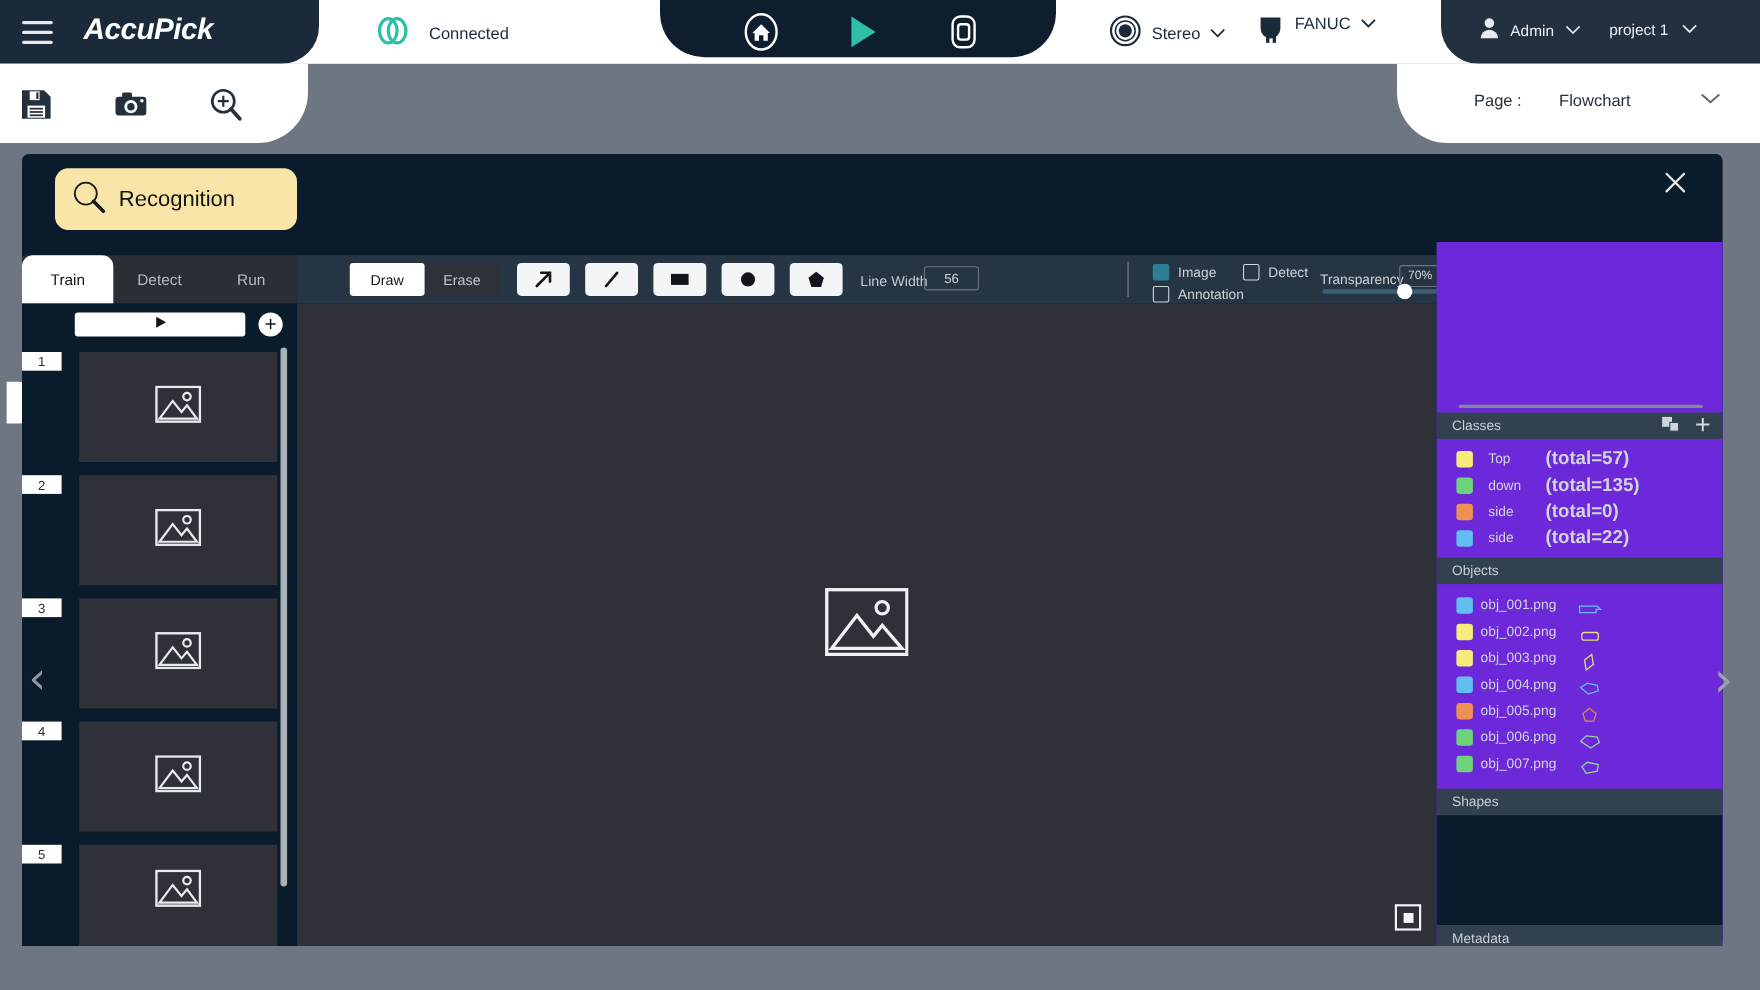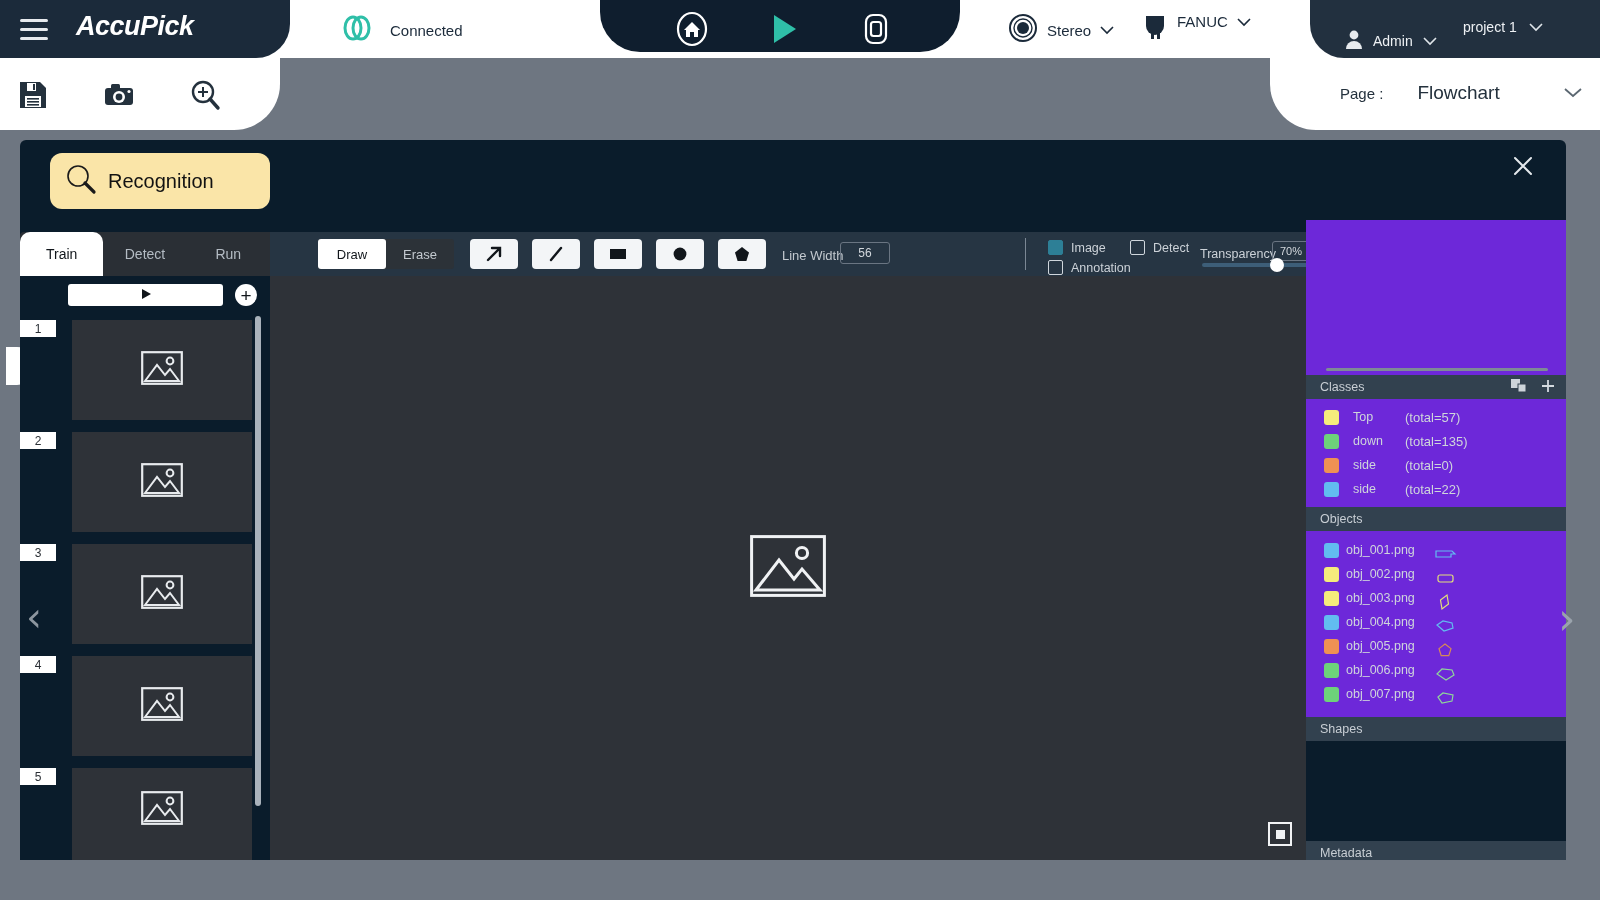--- a/index.html
+++ b/index.html
@@ -48,21 +48,21 @@
     display: flex; align-items: center; gap: 16px;
   }
   .conn-label { color: #1b2a3a; font-size: 15px; }
   .ico-btn { cursor: pointer; display:flex; align-items:center; justify-content:center; }
   .home-btn { position: absolute; left: 674px; top: 11px; width: 36px; height: 36px; }
   .play-btn { position: absolute; left: 768px; top: 12px; width: 32px; height: 34px; }
   .stop-btn { position: absolute; left: 858px; top: 11px; width: 36px; height: 36px; }
   .cam-grp  { position: absolute; left: 1008px; top: 13px; display: flex; align-items: center; gap: 9px; cursor:pointer;}
   .rob-grp  { position: absolute; left: 1142px; top: 13px; display: flex; gap: 9px; cursor:pointer;}
   .cam-grp .lbl, .rob-grp .lbl { color:#1b2a3a; font-size: 15px; }
-  .user-grp { position: absolute; left: 1345px; top: 29px; display:flex; align-items:center; gap: 10px; cursor:pointer;}
+  .user-grp { position: absolute; left: 1345px; top: 15px; display:flex; align-items:center; gap: 10px; cursor:pointer;}
   .proj-grp { position: absolute; left: 1463px; top: 18px; display:flex; align-items:center; gap: 12px; cursor:pointer;}
   .user-grp .lbl, .proj-grp .lbl { color: #eef1f4; font-size: 14px; }
 
   
   .toolbar2 {
     position: absolute; left: 0; top: 58px; width: 1600px; height: 72px;
     background: #6e7681;
   }
   .tb2-white-left {
     position: absolute; left: 0; top: 0; width: 280px; height: 72px;
@@ -71,21 +71,21 @@
   .tb2-white-right {
     position: absolute; left: 1270px; top: 0; width: 330px; height: 72px;
     background: #ffffff; border-bottom-left-radius: 46px;
   }
   .tb2-ico { position: absolute; top: 20px; width: 34px; height: 34px; cursor:pointer; }
   .page-grp {
     position: absolute; left: 1340px; top: 24px;
     display:flex; align-items:center; gap: 34px;
   }
   .page-grp .lbl { color:#24313d; font-size: 15px; }
-  .page-grp .val { color:#24313d; font-size: 19px; }
+  .page-grp .val { color:#24313d; font-size: 15px; }
 
   
   .panel {
     position: absolute; left: 20px; top: 140px; width: 1546px; height: 720px;
     background: #0a1c2b; border-radius: 6px;
   }
   .recog-chip {
     position: absolute; left: 30px; top: 13px;
     width: 220px; height: 56px;
     background: #fae5a8; border-radius: 12px;
@@ -199,21 +199,21 @@
     background: #6d28d9; overflow:hidden;
   }
   .sec-head {
     height: 24px; background: #32414f; color:#c8ced4; font-size: 12.5px;
     display:flex; align-items:center; padding-left: 14px; position: relative;
   }
   .sec-head .acts { position:absolute; right: 10px; top: 3px; display:flex; align-items:center; gap: 12px; }
   .class-row { display:flex; align-items:center; height: 24px; padding-left: 18px; gap: 14px; cursor:pointer; }
   .sw { width: 15px; height: 15px; border-radius: 3px; }
   .class-row .nm { color:#cfd5db; font-size: 12.5px; width: 38px; }
-  .class-row .ct { color:#cfd5db; font-size: 13px; }
+  .class-row .ct { color:#cfd5db; font-size: 17px; font-weight: bold; }
   .obj-row { display:flex; align-items:flex-start; height: 24px; padding-left: 18px; gap: 7px; cursor:pointer; position:relative;}
   .obj-row .nm { color:#cfd5db; font-size: 12.5px; }
   .obj-row .shp { position:absolute; left: 128px; top: 2px; }
   .rb-scroll-top { position:absolute; left: 20px; top: 148px; width: 222px; height: 3px; background:#7e8b96; border-radius:2px;}
   .right-chev {
     position:absolute; left: 1538px; top: 458px; width: 28px; height: 44px;
     color:#9aa3ac; font-size: 44px; line-height: 42px; cursor:pointer;
     font-family:"DejaVu Sans", sans-serif;
   }
   .left-tab {

